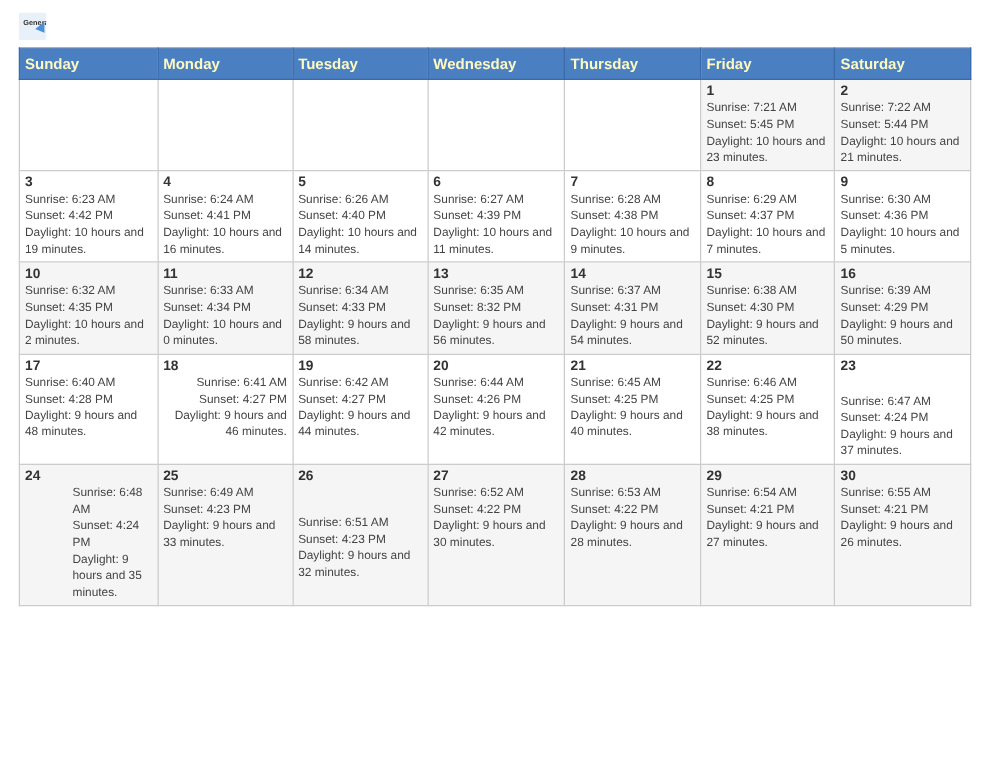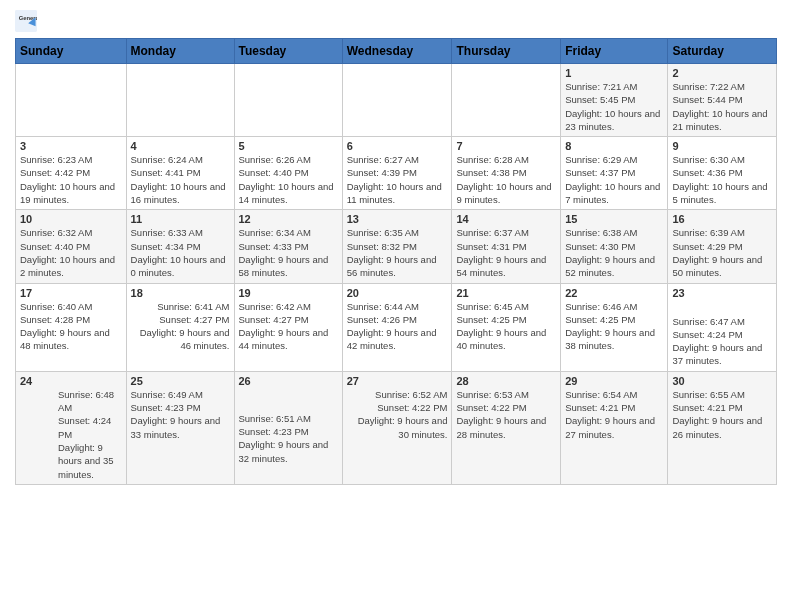--- a/index.html
+++ b/index.html
@@ -49,21 +49,21 @@
       color: #555;
       margin-top: 2px;
     }
     .calendar {
       width: 100%;
       border-collapse: collapse;
       margin-top: 6px;
     }
     .calendar thead tr th {
       background-color: #4a7fc1;
-      color: #000000;
+      color: #fef9c3;
       font-size: 12px;
       font-weight: bold;
       padding: 5px 4px;
       text-align: left;
       border: 1px solid #3a6aaa;
     }
     .calendar tbody tr td {
       vertical-align: top;
       border: 1px solid #ccc;
       padding: 3px 4px;
@@ -187,21 +187,21 @@
           <span class="day-number">9</span>
           <div class="day-info" style="white-space: pre-line;">Sunrise: 6:30 AM
 Sunset: 4:36 PM
 Daylight: 10 hours and 5 minutes.</div>
         </td>
       </tr>
       <tr>
         <td>
           <span class="day-number">10</span>
           <div class="day-info" style="white-space: pre-line;">Sunrise: 6:32 AM
-Sunset: 4:40 PM
+Sunset: 4:35 PM
 Daylight: 10 hours and 2 minutes.</div>
         </td>
         <td>
           <span class="day-number">11</span>
           <div class="day-info" style="white-space: pre-line;">Sunrise: 6:33 AM
 Sunset: 4:34 PM
 Daylight: 10 hours and 0 minutes.</div>
         </td>
         <td>
           <span class="day-number">12</span>
@@ -292,21 +292,21 @@
 Daylight: 9 hours and 33 minutes.</div>
         </td>
         <td>
           <span class="day-number">26</span>
           <div class="day-info" style="white-space: pre-line; margin-top: 25px;">Sunrise: 6:51 AM
 Sunset: 4:23 PM
 Daylight: 9 hours and 32 minutes.</div>
         </td>
         <td>
           <span class="day-number">27</span>
-          <div class="day-info" style="white-space: pre-line; text-align: right;">Sunrise: 6:52 AM
+          <div class="day-info" style="white-space: pre-line;">Sunrise: 6:52 AM
 Sunset: 4:22 PM
 Daylight: 9 hours and 30 minutes.</div>
         </td>
         <td>
           <span class="day-number">28</span>
           <div class="day-info" style="white-space: pre-line;">Sunrise: 6:53 AM
 Sunset: 4:22 PM
 Daylight: 9 hours and 28 minutes.</div>
         </td>
         <td>

